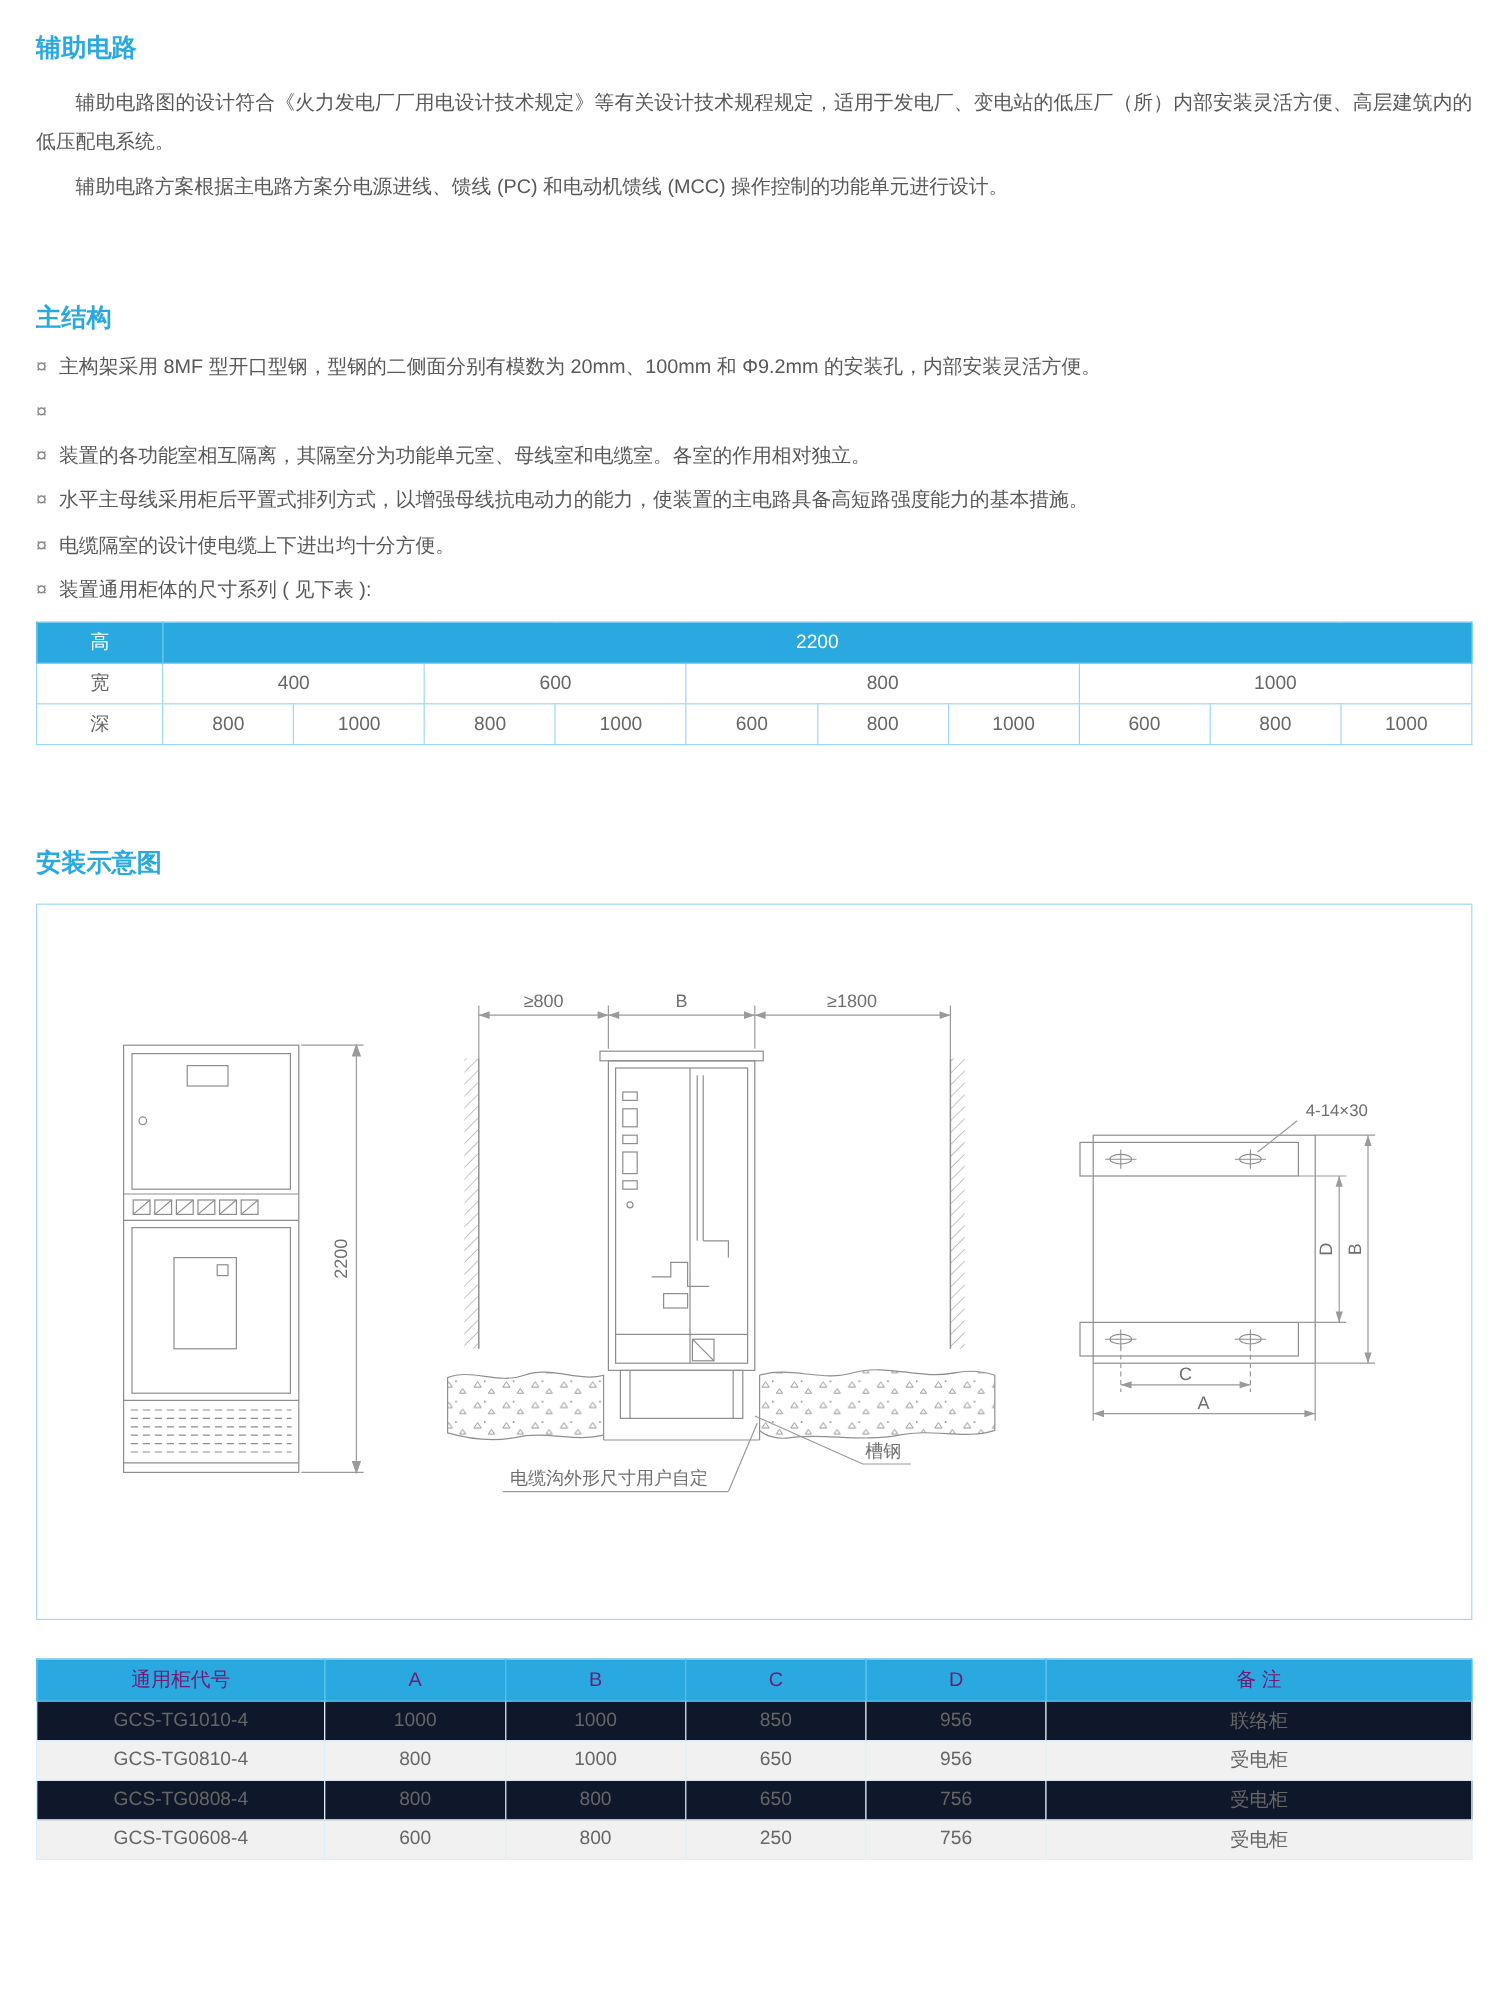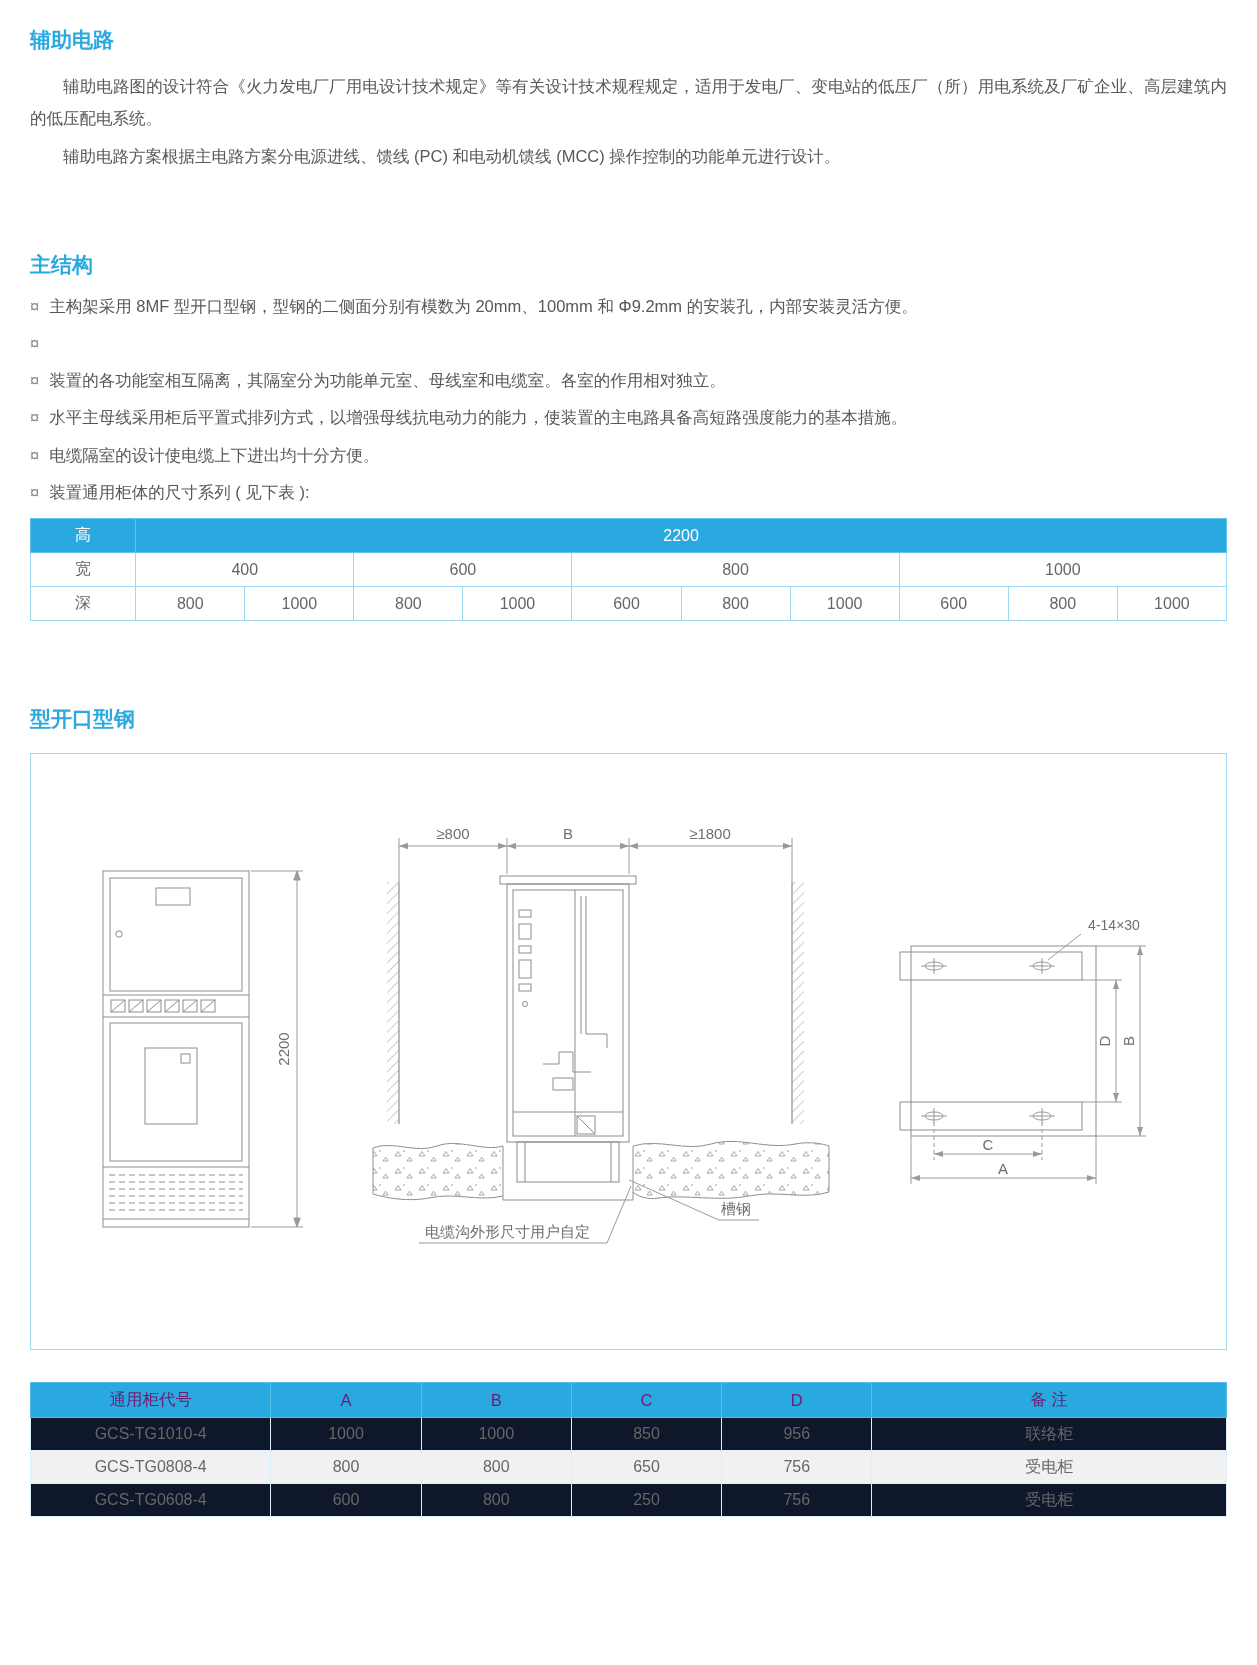--- a/index.html
+++ b/index.html
@@ -52,21 +52,21 @@
   .spec-table col.sA { width: 12.5%; }
   .spec-table col.s5 { width: 29.5%; }
 </style>
 </head>
 <body>
 
 <div class="page">
 
   <section>
     <h2 class="sec-title">辅助电路</h2>
-    <p class="para">辅助电路图的设计符合《火力发电厂厂用电设计技术规定》等有关设计技术规程规定，适用于发电厂、变电站的低压厂（所）用电系统及厂矿企业、高层建筑内的低压配电系统。</p>
+    <p class="para">辅助电路图的设计符合《火力发电厂厂用电设计技术规定》等有关设计技术规程规定，适用于发电厂、变电站的低压厂（所）内部安装灵活方便、高层建筑内的低压配电系统。</p>
     <p class="para">辅助电路方案根据主电路方案分电源进线、馈线 (PC) 和电动机馈线 (MCC) 操作控制的功能单元进行设计。</p>
   </section>
 
   <section class="sec2">
     <h2 class="sec-title">主结构</h2>
     <div class="bullet-list">
       <div class="bullet">
         <span class="marker">¤</span>
         <span>主构架采用 8MF 型开口型钢，型钢的二侧面分别有模数为 20mm、100mm 和 Φ9.2mm 的安装孔，内部安装灵活方便。</span>
       </div>
@@ -119,21 +119,21 @@
         <td>800</td>
         <td>1000</td>
         <td>600</td>
         <td>800</td>
         <td>1000</td>
       </tr>
     </tbody>
   </table>
 
   <section class="sec3">
-    <h2 class="sec-title">型开口型钢</h2>
+    <h2 class="sec-title">安装示意图</h2>
 
     <div class="diagram-box">
 
       <svg class="fv" width="235" height="395" viewBox="0 0 235 395">
         <g stroke="#8d8d8d" fill="none" stroke-width="1">
           <rect x="10" y="5" width="146" height="356"></rect>
           <rect x="17" y="12" width="132" height="113"></rect>
           <rect x="63" y="22" width="34" height="17"></rect>
           <circle cx="26" cy="68" r="3.2"></circle>
           <line x1="10" y1="129" x2="156" y2="129"></line>
@@ -342,20 +342,28 @@
     <tbody>
       <tr>
         <td>GCS-TG1010-4</td>
         <td>1000</td>
         <td>1000</td>
         <td>850</td>
         <td>956</td>
         <td>联络柜</td>
       </tr>
       <tr>
+        <td>GCS-TG0810-4</td>
+        <td>800</td>
+        <td>1000</td>
+        <td>650</td>
+        <td>956</td>
+        <td>受电柜</td>
+      </tr>
+      <tr>
         <td>GCS-TG0808-4</td>
         <td>800</td>
         <td>800</td>
         <td>650</td>
         <td>756</td>
         <td>受电柜</td>
       </tr>
       <tr>
         <td>GCS-TG0608-4</td>
         <td>600</td>

